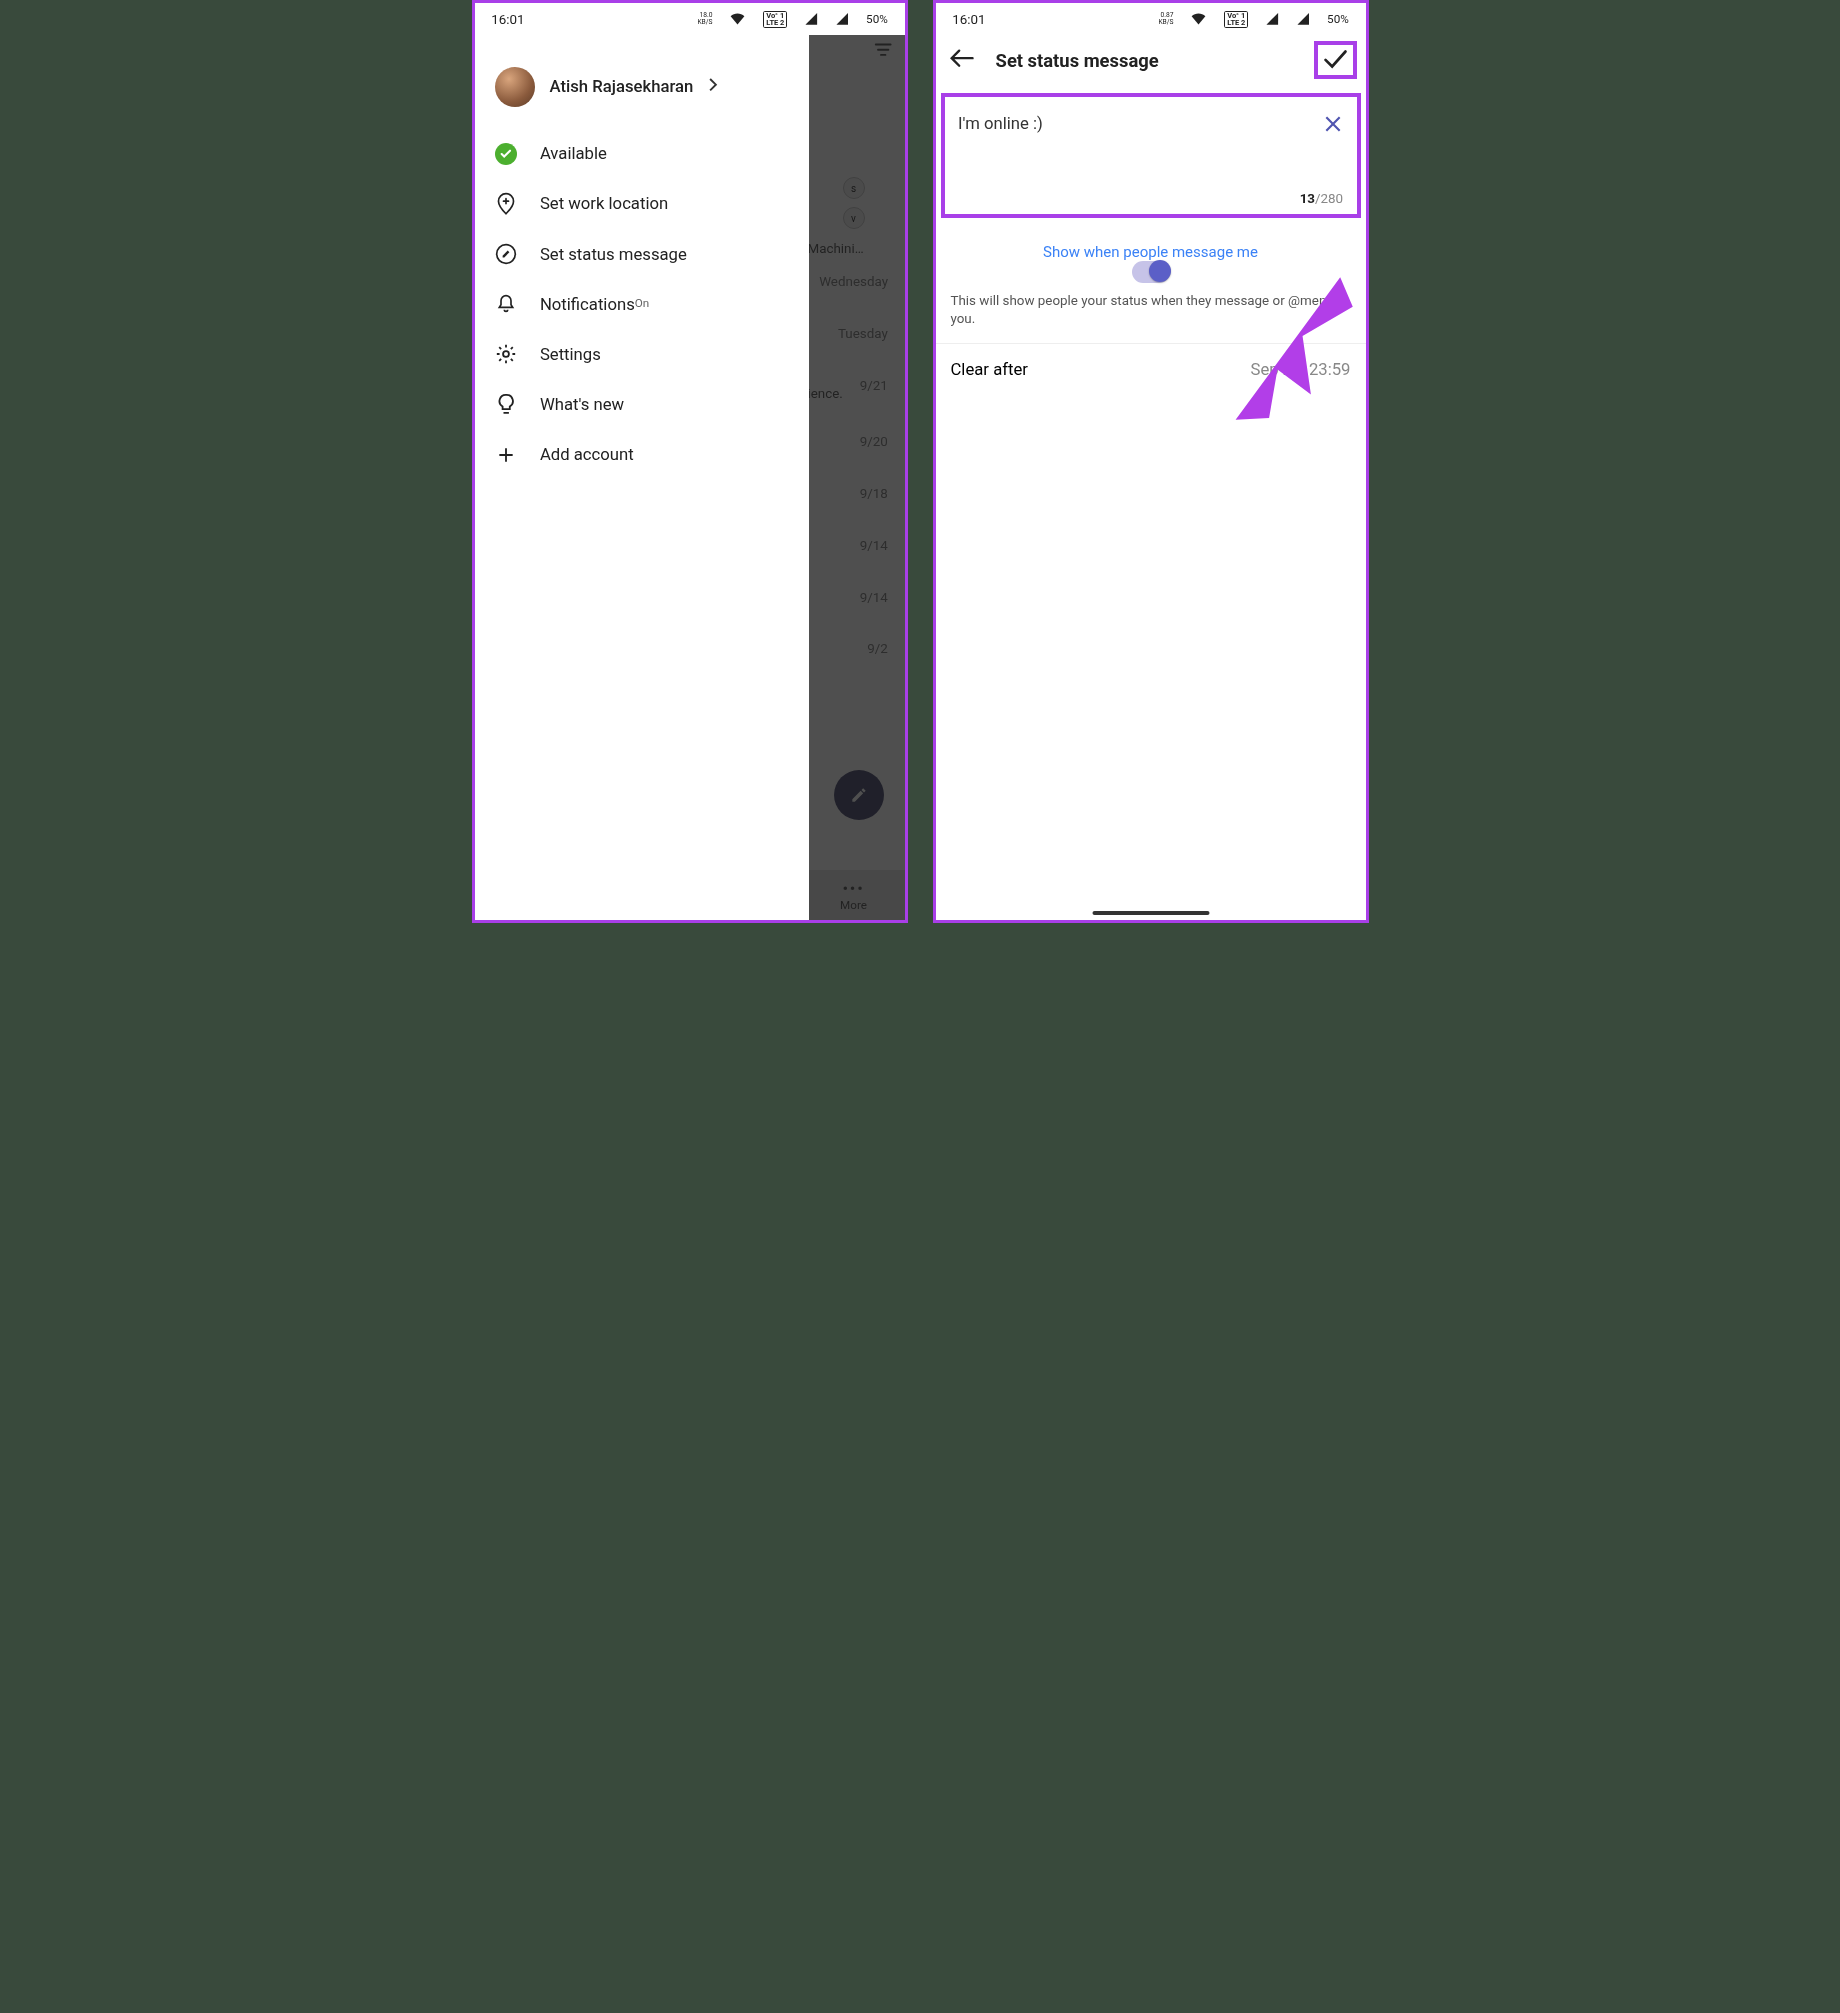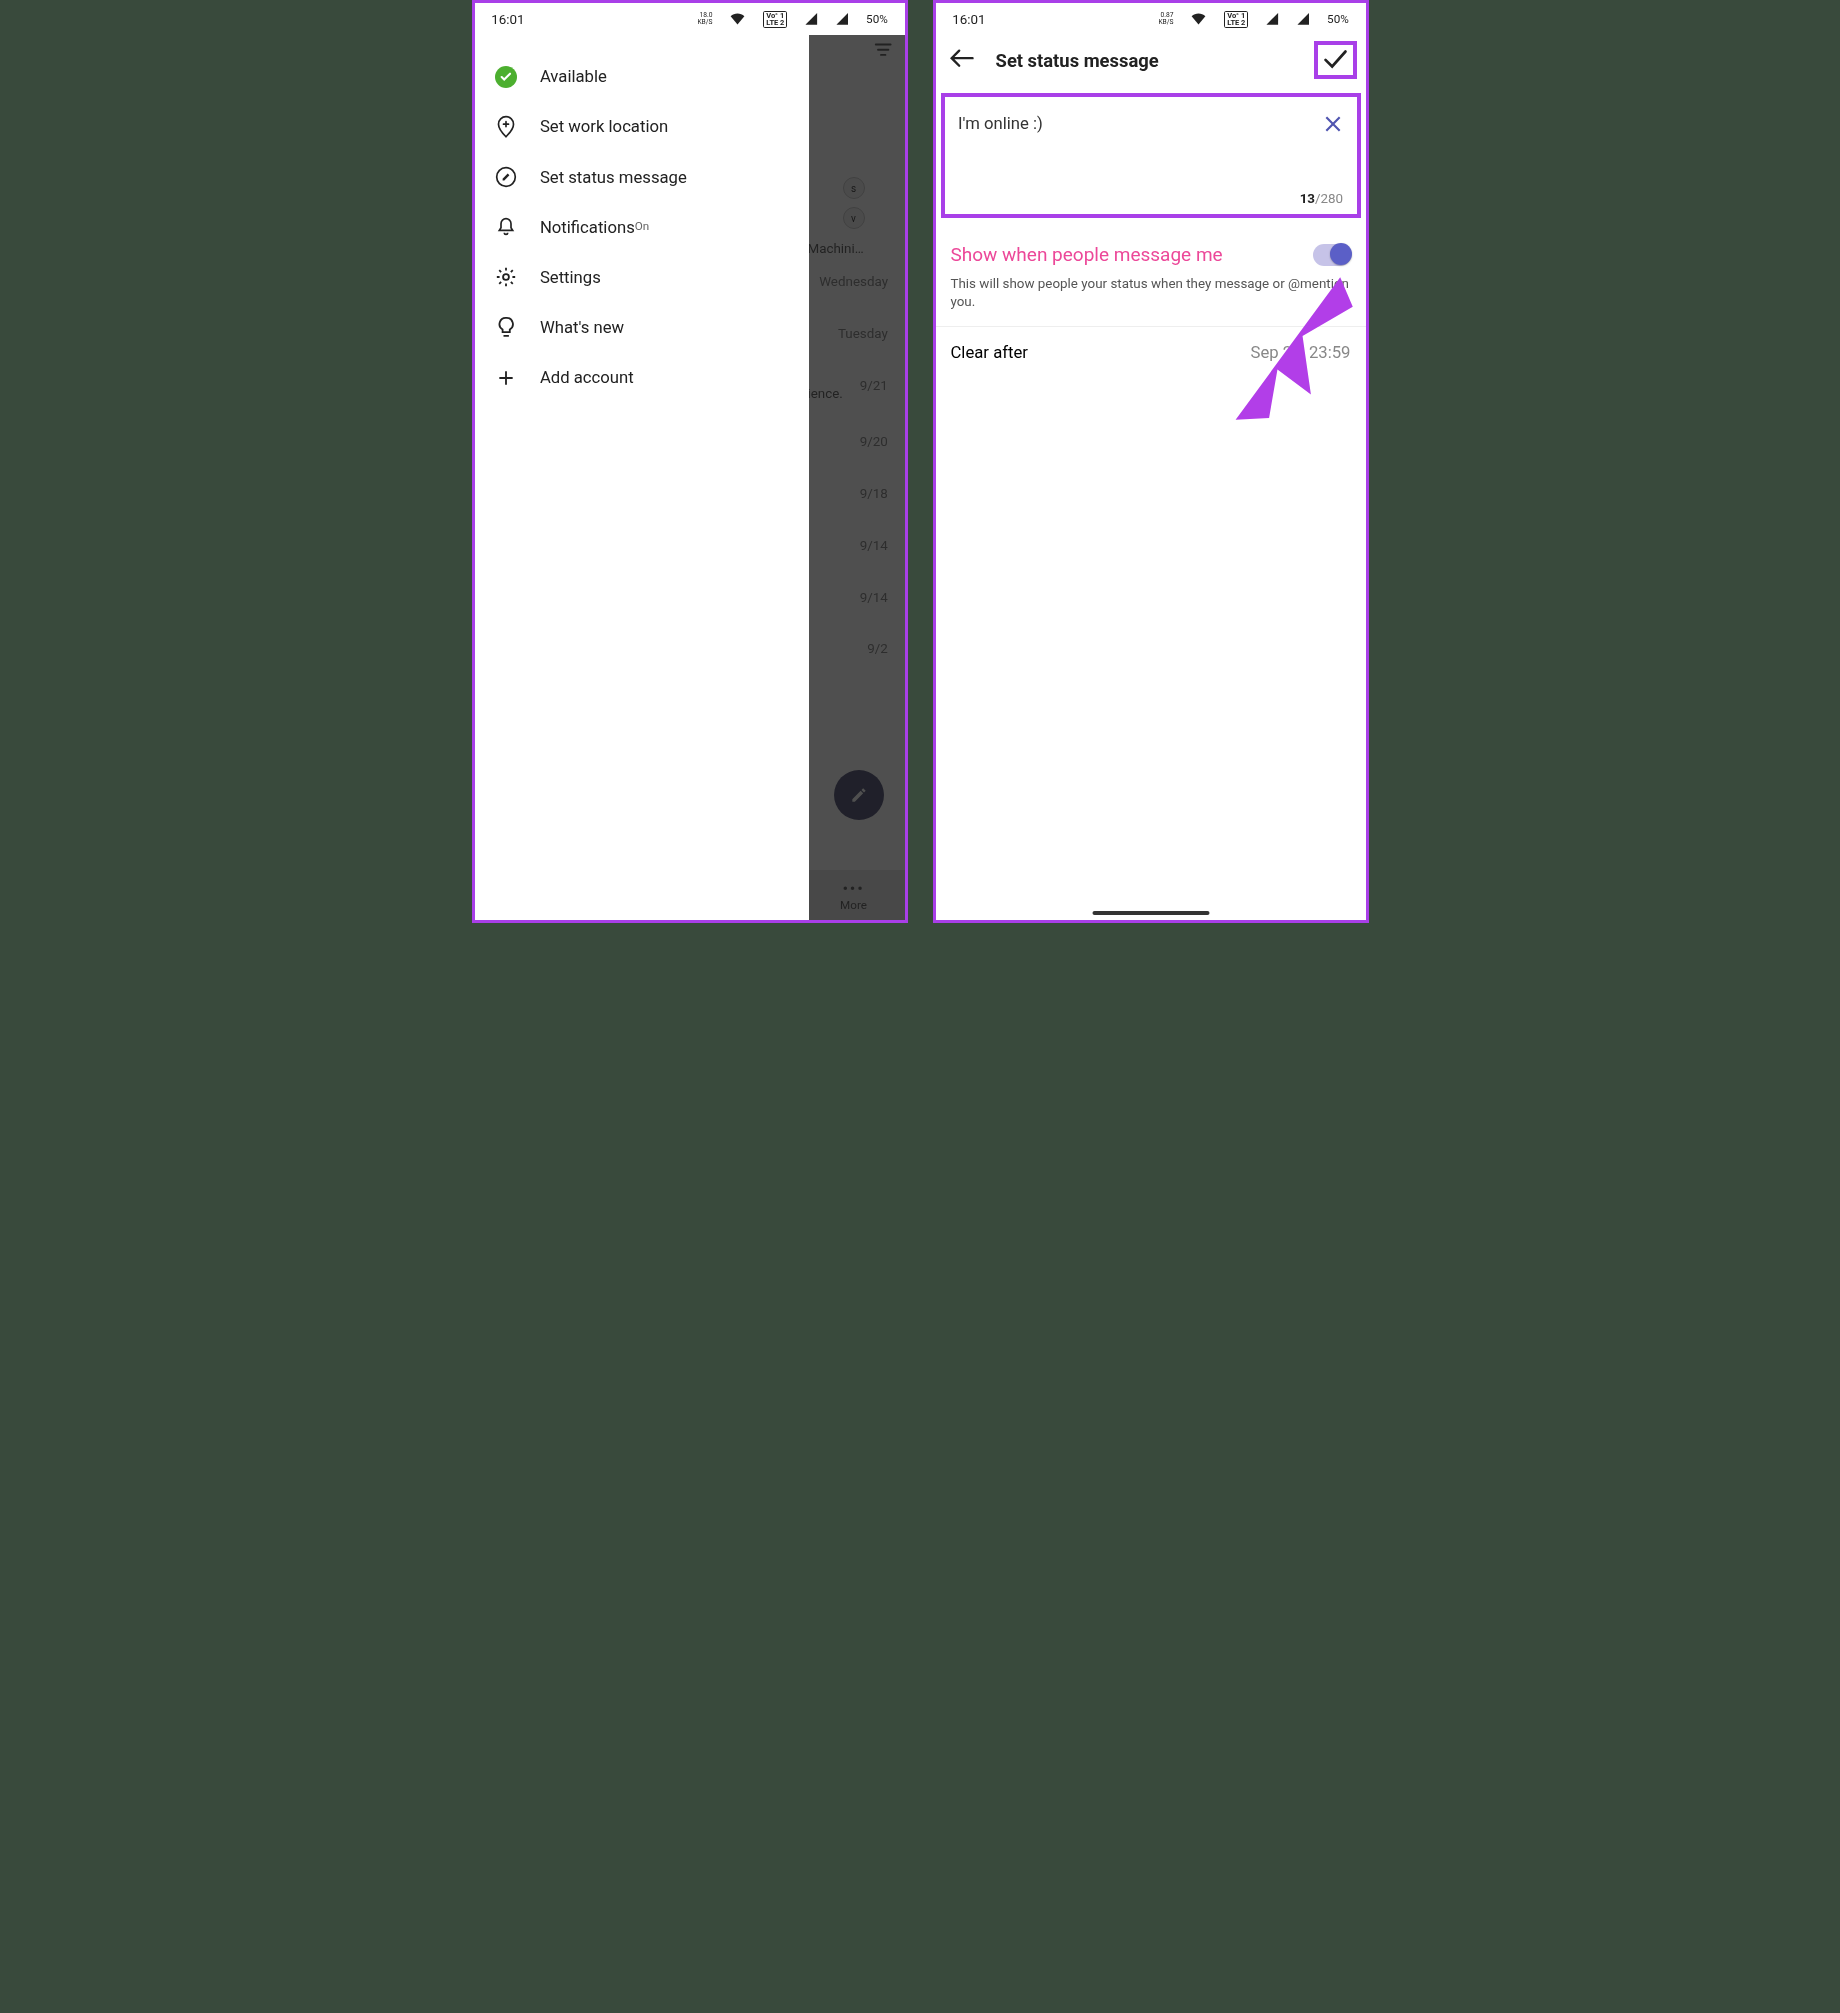--- a/index.html
+++ b/index.html
@@ -96,21 +96,21 @@
     margin:8.3px 5px 8.3px 5px;
     padding:16.7px 13.4px 8.3px 13.4px;
     position:relative;
     min-height:125px;
     display:flex;flex-direction:column;justify-content:space-between;
   }
   .status-text{font-size:16.7px;color:#333;}
   .clear-x{position:absolute;right:13.4px;top:16.7px;}
   .char-count{align-self:flex-end;font-size:13.4px;color:#888;}
   .char-count b{color:#222;font-weight:700;}
-  .setting-row{display:flex;align-items:center;justify-content:space-between;padding:16.7px 15px 5px 15px;font-size:19px;color:#ec4899;}
+  .setting-row{display:flex;align-items:center;justify-content:space-between;padding:16.7px 15px 5px 15px;font-size:15px;color:#3b82f6;flex-direction:column;}
   .setting-desc{font-size:13.4px;color:#555;padding:3.3px 15px 15px 15px;line-height:1.35;border-bottom:0.8px solid #eee;}
   .toggle{width:38px;height:22px;border-radius:22px;background:#c6c3e8;position:relative;}
   .toggle .knob{width:22px;height:22px;border-radius:50%;background:#5b5fc7;position:absolute;right:-1.7px;top:-0.8px;box-shadow:0 0.8px 1.7px rgba(0,0,0,0.3);}
   .clear-after{display:flex;justify-content:space-between;padding:16.7px 15px;font-size:16.7px;}
   .clear-after .val{color:#888;}
   .bigarrow-right{position:absolute;pointer-events:none;}
   .home-indicator{position:absolute;bottom:5px;left:50%;transform:translateX(-50%);width:117px;height:4.2px;border-radius:4.2px;background:#333;}
   .filter-icon{position:absolute;right:12.5px;top:8.3px;}
 </style>
 </head>
@@ -176,20 +176,29 @@
           </svg>
       </div>
       <div class="morebar">
         <span style="font-size:16.7px;letter-spacing:1.7px;">•••</span>
         <span>More</span>
       </div>
     </div>
     <div class="bg-dim"></div>
 
     <div class="drawer">
+      <div class="profile-row">
+        <div class="avatar"></div>
+        <span class="profile-name">Atish Rajasekharan</span>
+        <span>
+          <svg width="10" height="13.4" viewBox="0 0 8 14">
+              <path d="M1 1l6 6-6 6" stroke="#333" stroke-width="2" fill="none"></path>
+            </svg>
+        </span>
+      </div>
 
       <div class="menu-item">
         <span class="icon-slot">
             <span class="status-dot">
           <svg width="11.7" height="10" viewBox="0 0 14 12">
                 <path d="M2 6l3 3 7-7" stroke="#fff" stroke-width="2.5" fill="none" stroke-linecap="round"></path>
               </svg>
         </span>
           </span>
         <span>Available</span>

